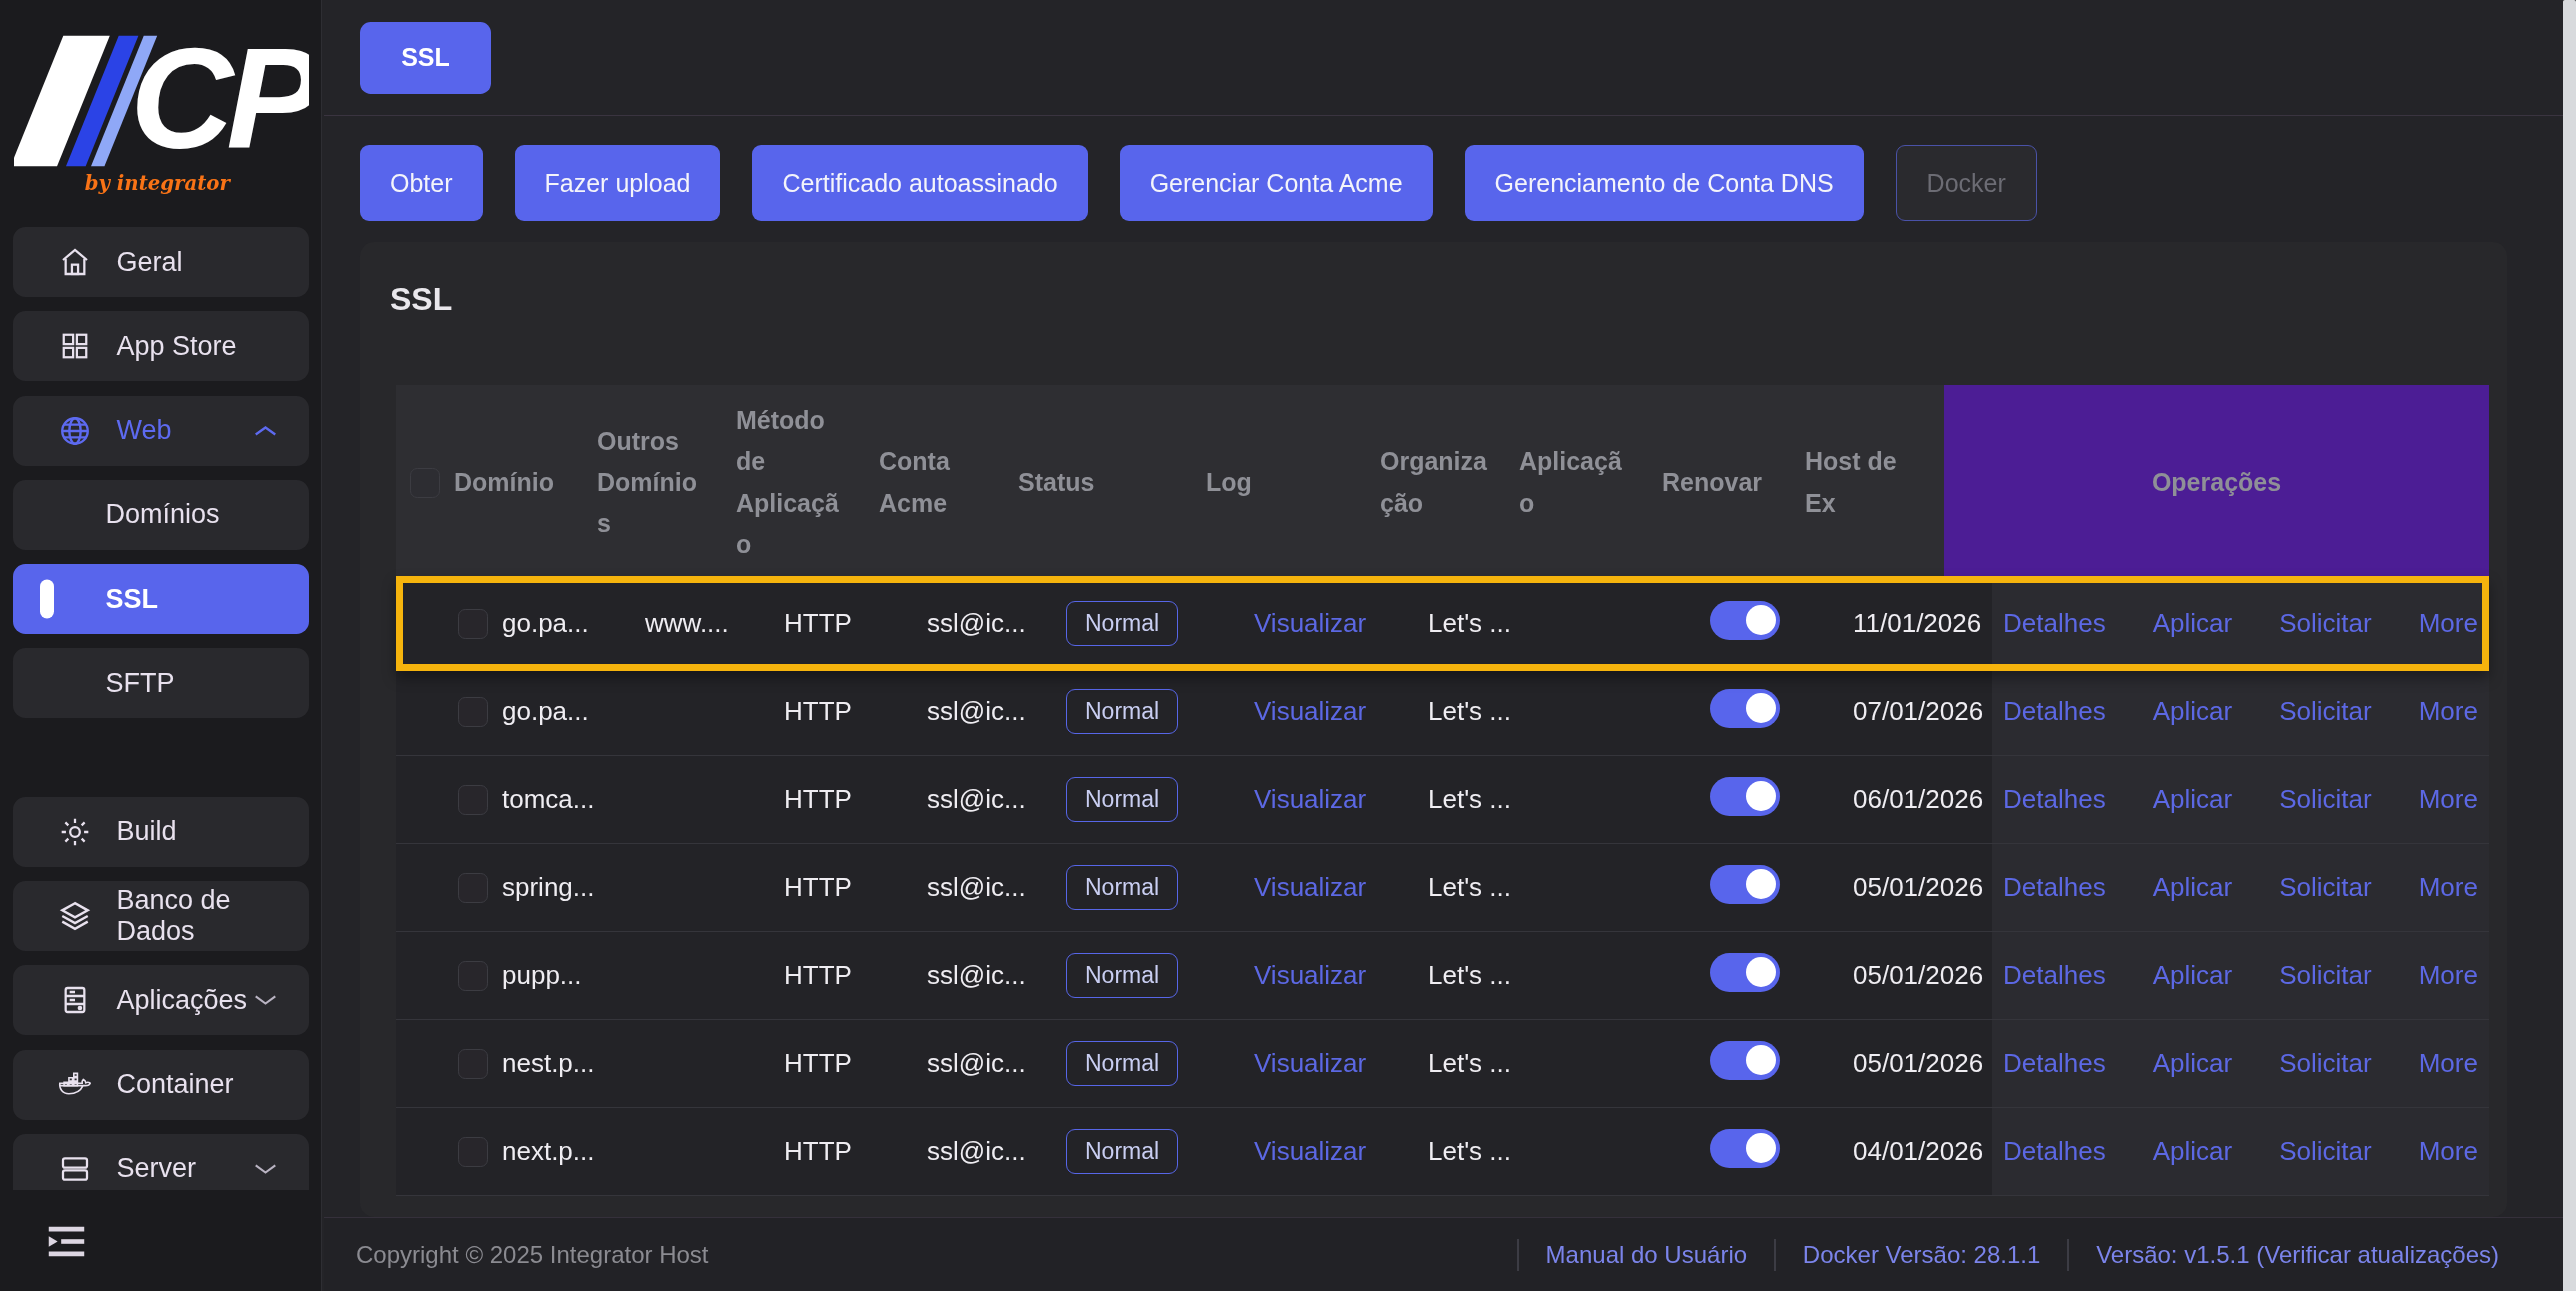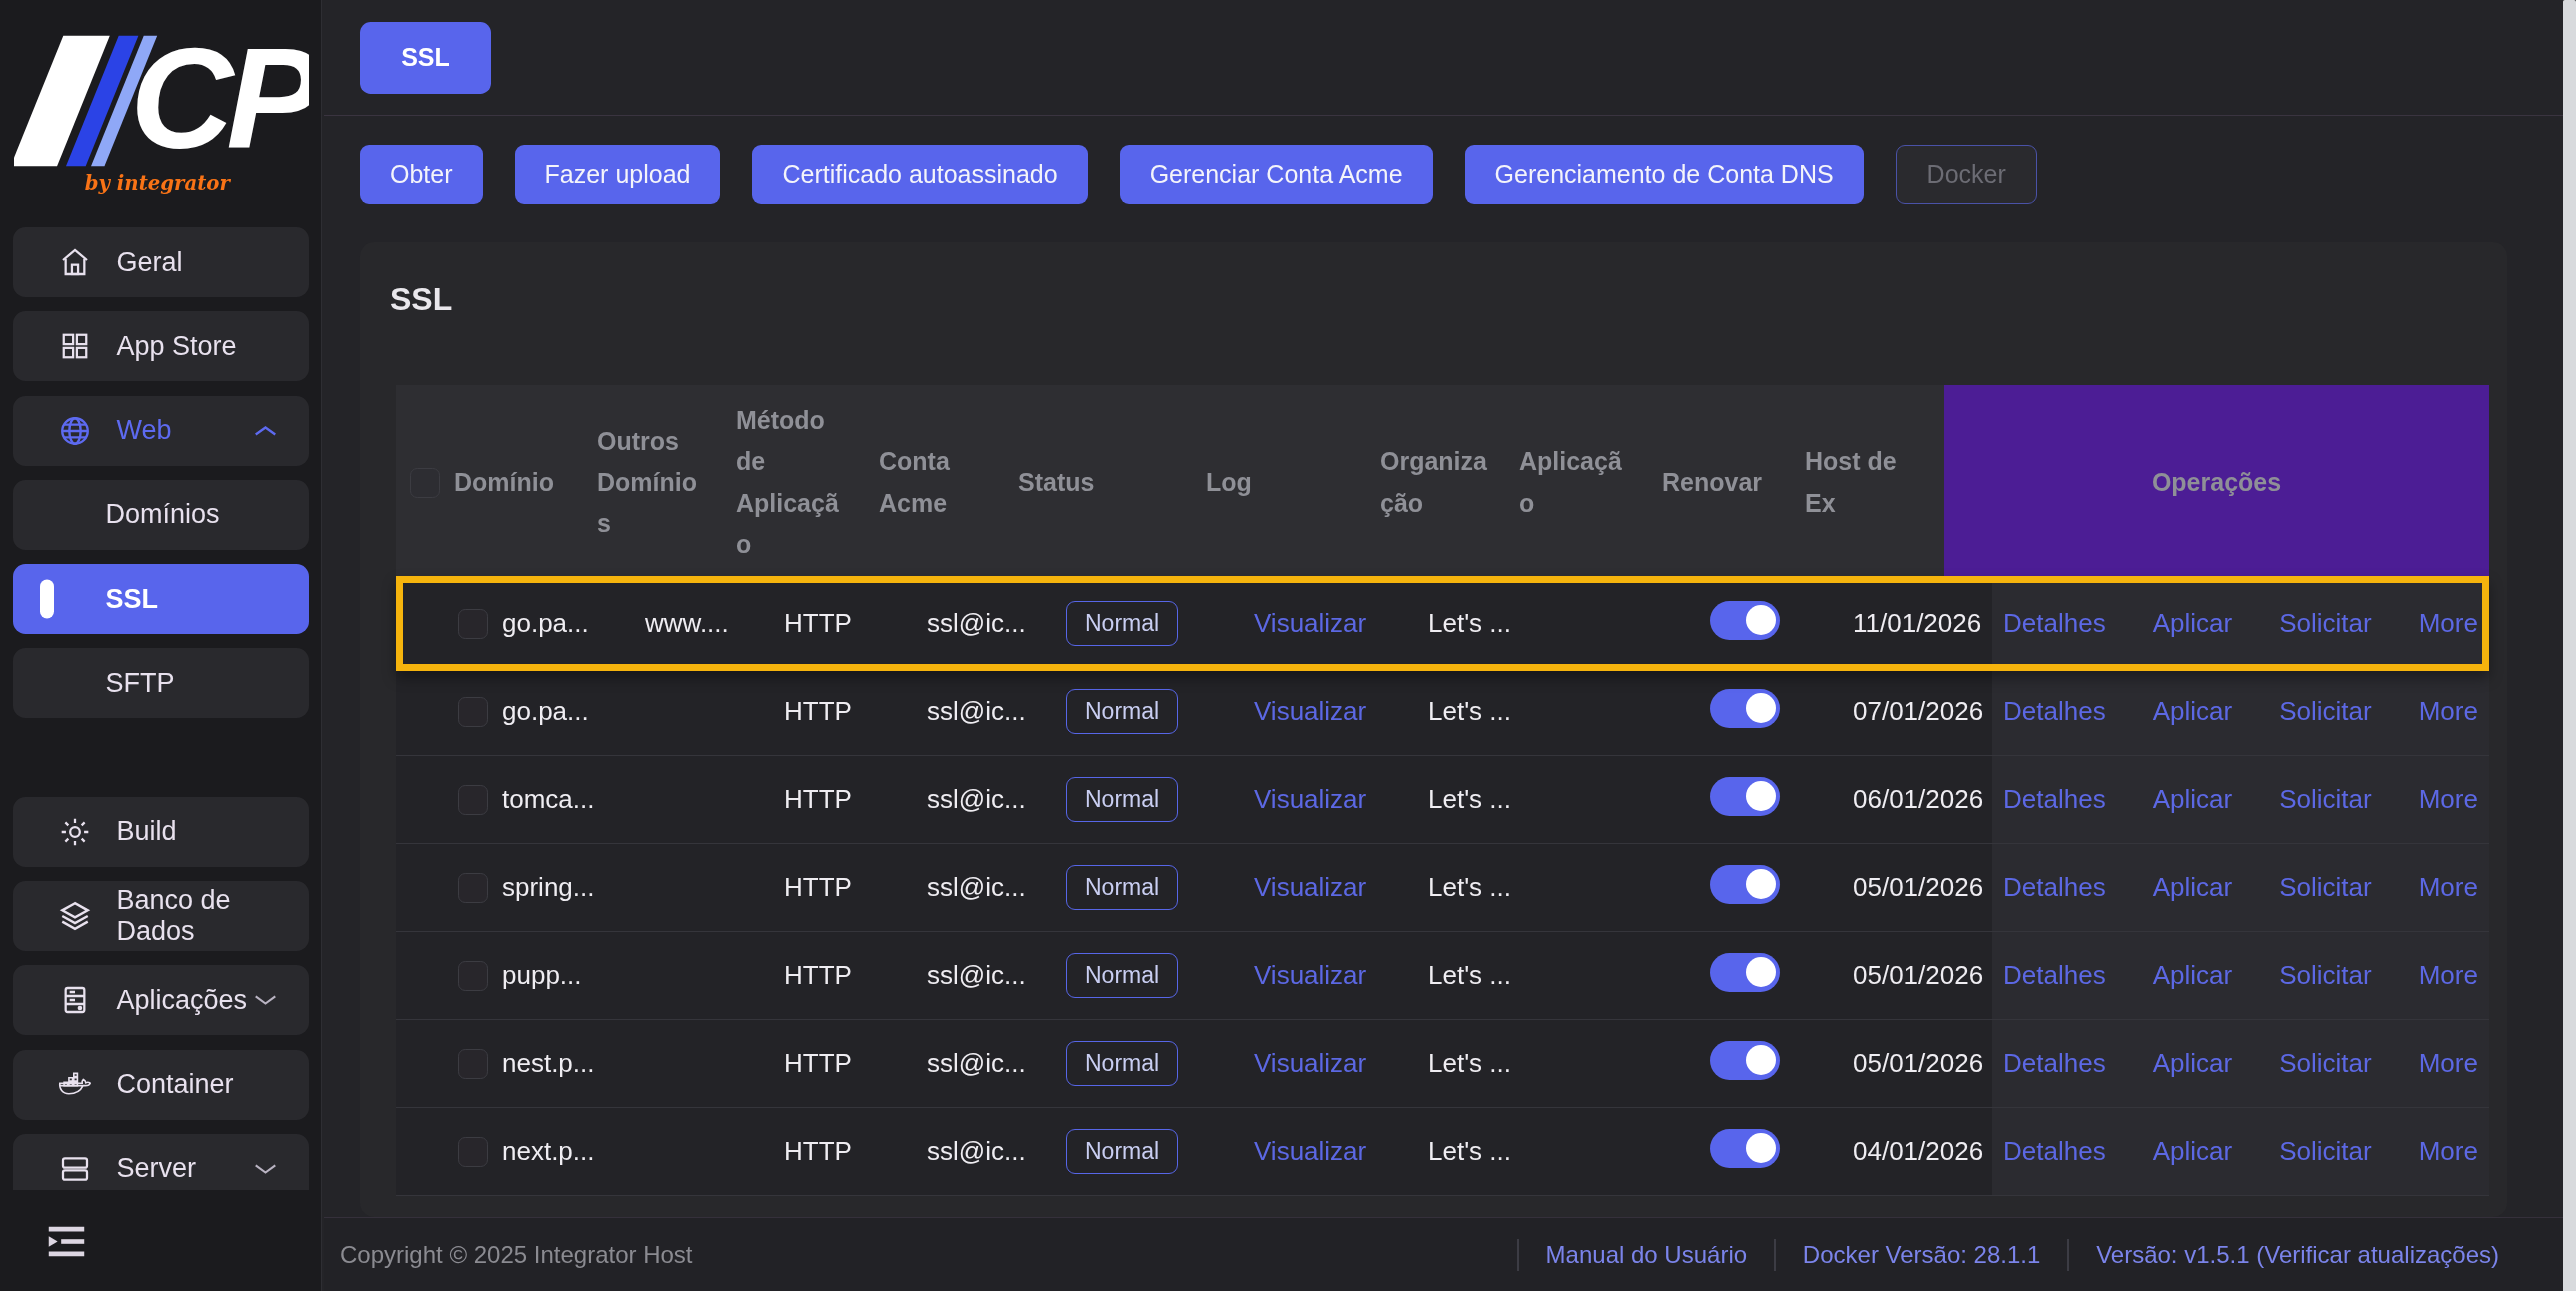--- a/index.html
+++ b/index.html
@@ -42,21 +42,21 @@
   
   .main { position:absolute; left:324px; top:0; right:0; bottom:0; }
   .tabbar { height:116px; border-bottom:1.8px solid #3a3440; display:flex; align-items:center; }
   .tab {
     margin-left:36px; background:#5865ec; color:#fff; font-weight:bold; font-size:25px;
     border:none; border-radius:10.7px; width:131px; height:72px; cursor:pointer;
   }
   .toolbar { display:flex; align-items:center; gap:32px; margin:29px 0 0 36px; }
   .btn {
     background:#5865ec; color:#f4f4fa; font-size:25px; border:none; border-radius:9px;
-    height:59px; padding:4px 30px; cursor:pointer; font-family:inherit;
+    height:76px; padding:4px 30px; cursor:pointer; font-family:inherit;
   }
   .btn.disabled {
     background:#2a2a2e; color:#6c6c74; border:1.8px solid #4a52a8; cursor:default;
   }
   .panel {
     position:absolute; left:36px; top:242px; width:2147px; height:975px;
     background:#28282b; border-radius:14.3px;
   }
   .panel-title { font-size:32px; font-weight:bold; color:#e9e7ec; padding:39px 0 0 30px; }
   
@@ -88,21 +88,21 @@
   .trow.highlighted { position:relative; }
   .trow.highlighted::after {
     content:""; position:absolute; inset:-3.6px 0; border:7.2px solid #f6b40d;
     pointer-events:none; z-index:6; box-shadow:0 7.2px 12.5px rgba(0,0,0,.35);
   }
   
   .footer {
     position:absolute; left:0; right:0; bottom:0; height:75px; background:#222226;
     border-top:1.8px solid #35303b; display:flex; align-items:center; font-size:24px;
   }
-  .footer .copy { color:#8b8b91; margin-left:16px; }
+  .footer .copy { color:#8b8b91; margin-left:32px; }
   .footer .flinks { margin-left:auto; margin-right:50px; display:flex; align-items:center; }
   .footer .flinks a { color:#7b84ea; text-decoration:none; cursor:pointer; padding:0 27px; }
   .footer .fsep { width:1.8px; height:32px; background:#3c3c44; }
   
   .vscrollbar { position:absolute; right:0; top:0; width:13.4px; height:1292px;
     background:#d8dadd; z-index:50; border-radius:1.8px; }
   svg { display:block; }
 </style>
 </head>
 <body>

